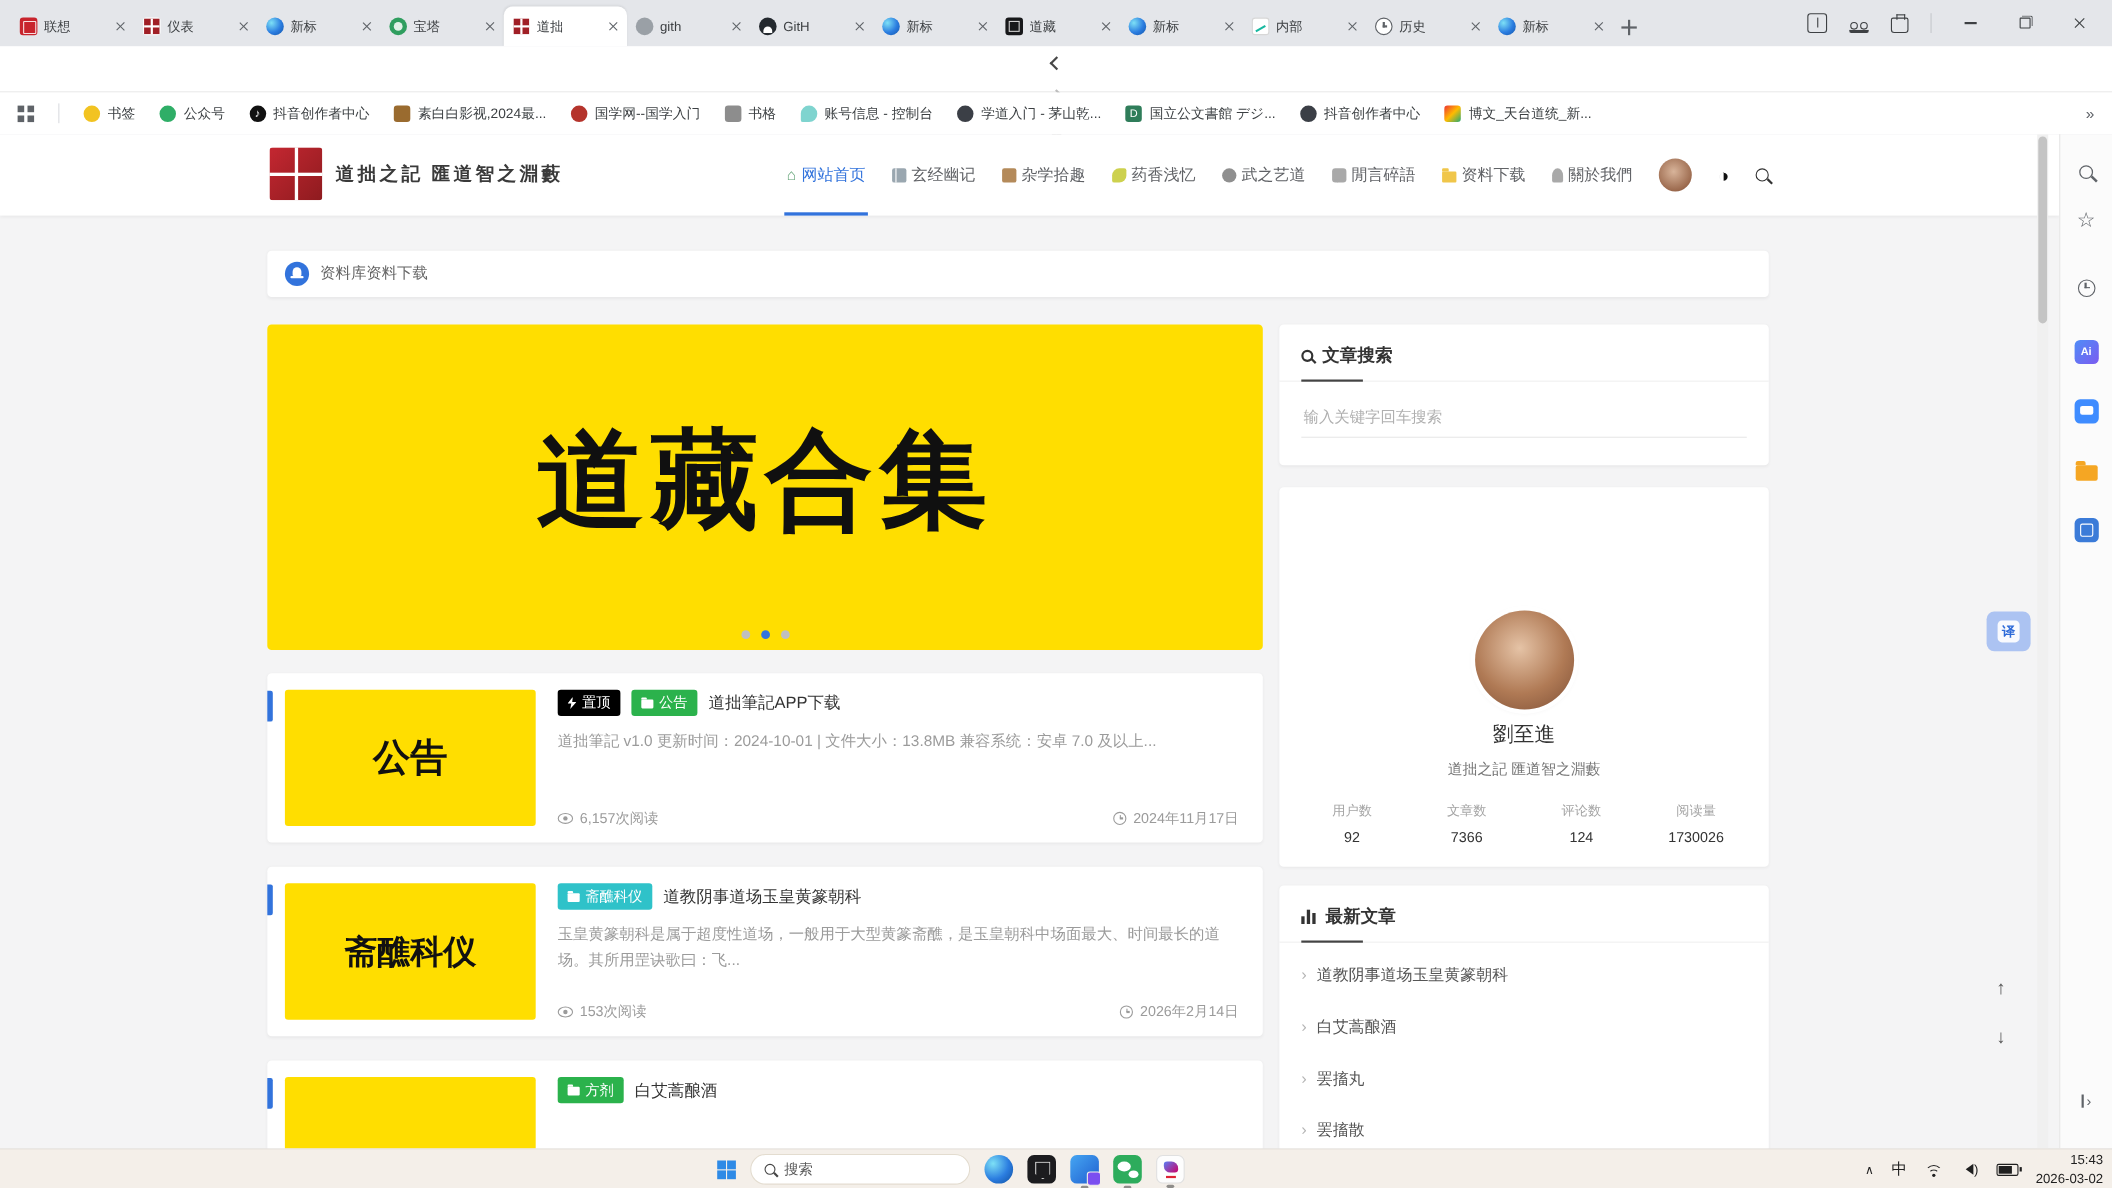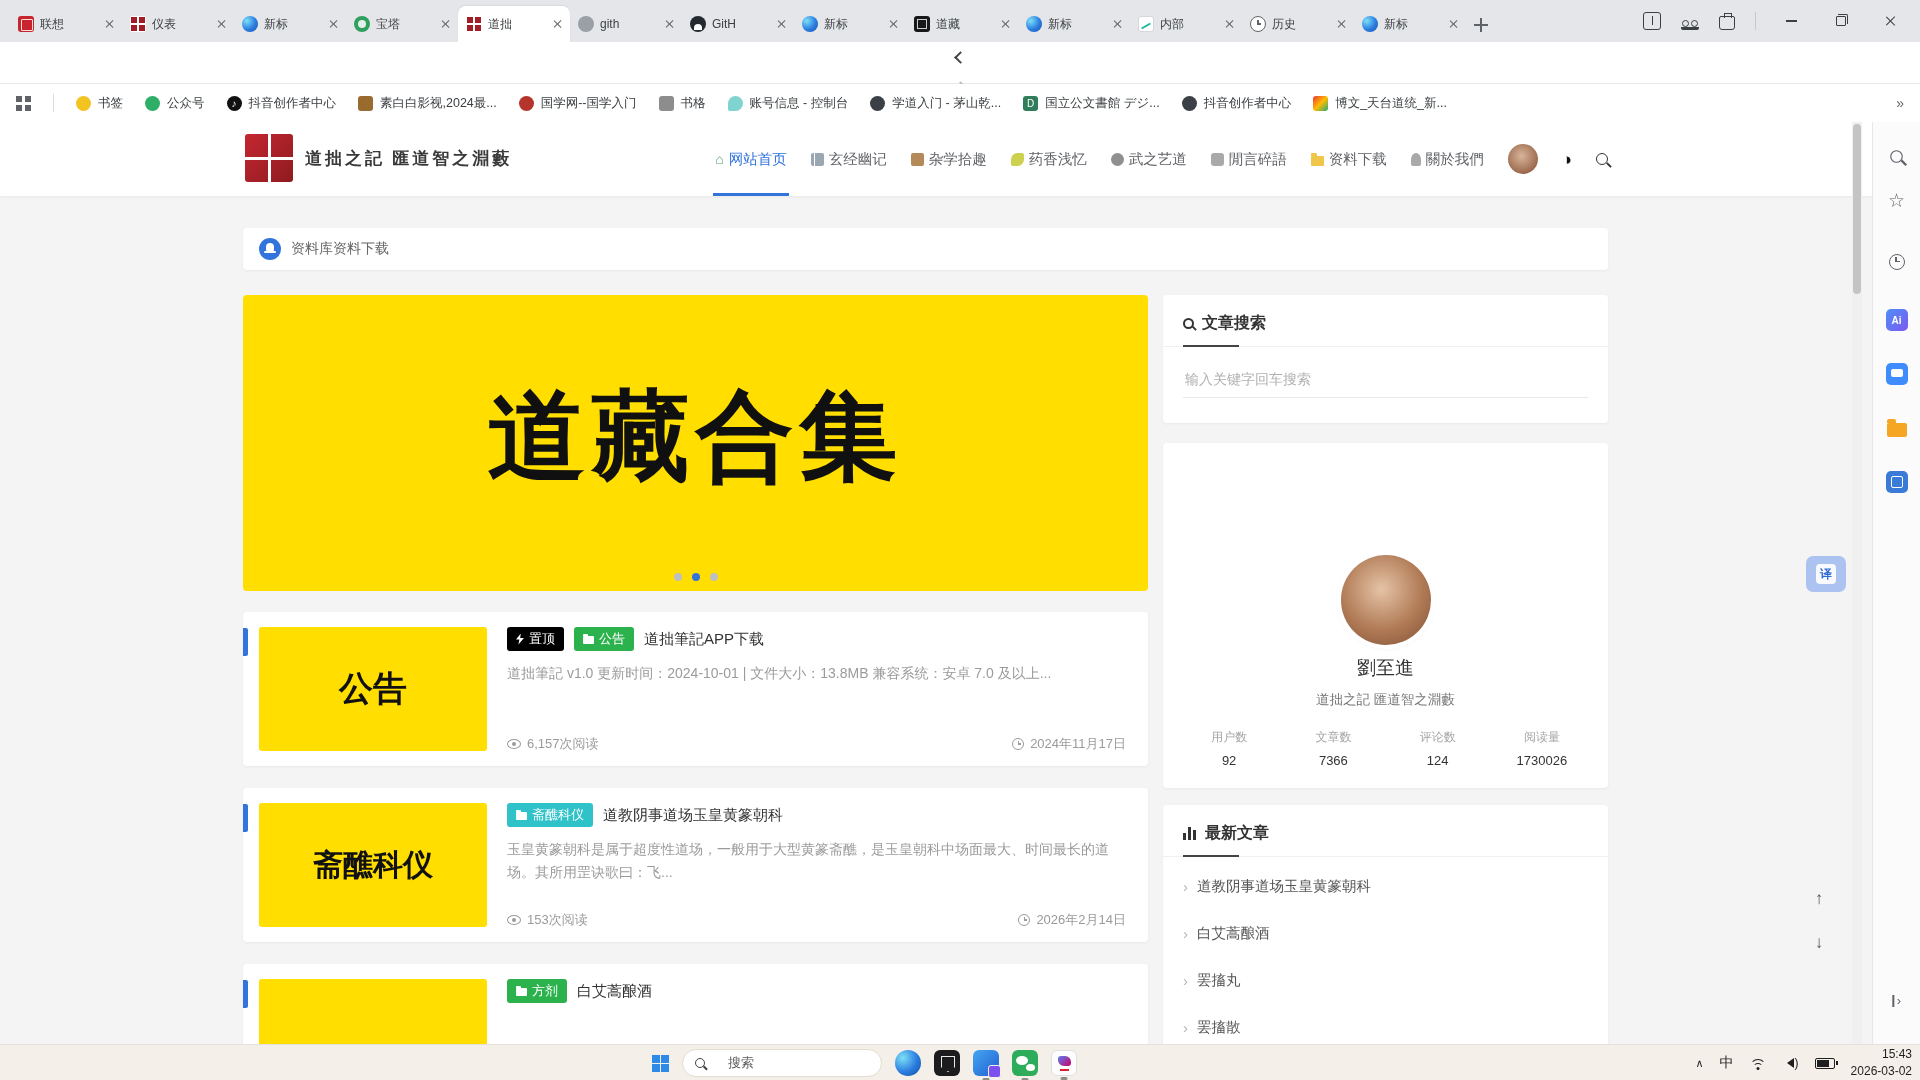--- a/index.html
+++ b/index.html
@@ -182,21 +182,21 @@
   .rail-expand .bar { width:2px; height:12px; background:#5f6368; }
   .translate-float { position:absolute; left:1806px; top:556px; width:40px; height:36px; border-radius:7px; background:rgba(84,136,240,.45); display:flex; align-items:center; justify-content:center; cursor:pointer; }
   .translate-float .inner { width:20px; height:20px; border-radius:4px; background:rgba(255,255,255,.92); color:#2f6bd8; font-size:12px; font-weight:bold; display:flex; align-items:center; justify-content:center; }
 
   
   .taskbar { position:absolute; left:0; top:1044px; width:1920px; height:36px; background:#f4efe9; border-top:1px solid rgba(0,0,0,.06); }
   .tk-center { position:absolute; left:652px; top:0; height:36px; display:flex; align-items:center; gap:13px; }
   .win-logo { width:17px; height:17px; background:
       linear-gradient(#2e8ae6,#2e8ae6) 0 0/8px 8px no-repeat, linear-gradient(#2e8ae6,#2e8ae6) 9px 0/8px 8px no-repeat,
       linear-gradient(#2e8ae6,#2e8ae6) 0 9px/8px 8px no-repeat, linear-gradient(#2e8ae6,#2e8ae6) 9px 9px/8px 8px no-repeat; cursor:pointer; }
-  .tk-search { width:200px; height:28px; background:#fff; border:1px solid #e3dccf; border-radius:14px; display:flex; align-items:center; gap:23px; padding:0 12px; font-size:13px; color:#5a5a5a; cursor:pointer; }
+  .tk-search { width:200px; height:28px; background:#fff; border:1px solid #e3dccf; border-radius:14px; display:flex; align-items:center; gap:8px; padding:0 12px; font-size:13px; color:#5a5a5a; cursor:pointer; }
   .tk-mag { width:10px; height:10px; border:1.6px solid #444; border-radius:50%; position:relative; }
   .tk-mag::after { content:""; position:absolute; width:5px; height:1.6px; background:#444; transform:rotate(45deg); right:-4px; bottom:-1.5px; }
   .tk-ic { position:relative; width:26px; height:26px; border-radius:6px; cursor:pointer; }
   .tk-edge { border-radius:50%; background:radial-gradient(circle at 30% 30%,#7de0f6,#2b7de0 55%,#0f4f9e); }
   .tk-black { background:#1c1c1f; } .tk-black::after{content:"";position:absolute;left:7px;top:6px;width:12px;height:14px;border:1.6px solid #e8e8e8;clip-path:polygon(0 0,100% 0,100% 70%,50% 100%,0 70%);}
   .tk-blue { background:linear-gradient(135deg,#46a6f2,#1f5fd0); } .tk-blue::after{content:"";position:absolute;right:-2px;bottom:-2px;width:11px;height:11px;border-radius:3px;background:#7b4ff0;border:1.5px solid #f4efe9;}
   .tk-wechat { background:#2dac5c; } .tk-wechat::before{content:"";position:absolute;left:4px;top:6px;width:12px;height:9px;border-radius:50%;background:#fff;} .tk-wechat::after{content:"";position:absolute;right:3px;bottom:5px;width:9px;height:7px;border-radius:50%;background:#fff;}
   .tk-misc { background:#fdfdfd; border:1px solid #e0e0e0; } .tk-misc::before{content:"";position:absolute;left:6px;top:5px;width:13px;height:10px;background:linear-gradient(135deg,#5a7df5,#c06); border-radius:3px 6px 3px 6px;} .tk-misc::after{content:"";position:absolute;left:8px;bottom:4px;width:9px;height:2px;background:#d23;}
   .run-line { position:absolute; left:50%; transform:translateX(-50%); bottom:-5px; width:7px; height:3px; border-radius:2px; background:#8f8d8a; }
   .tk-right { position:absolute; right:8px; top:0; height:36px; display:flex; align-items:center; gap:16px; color:#1f1f1f; }

